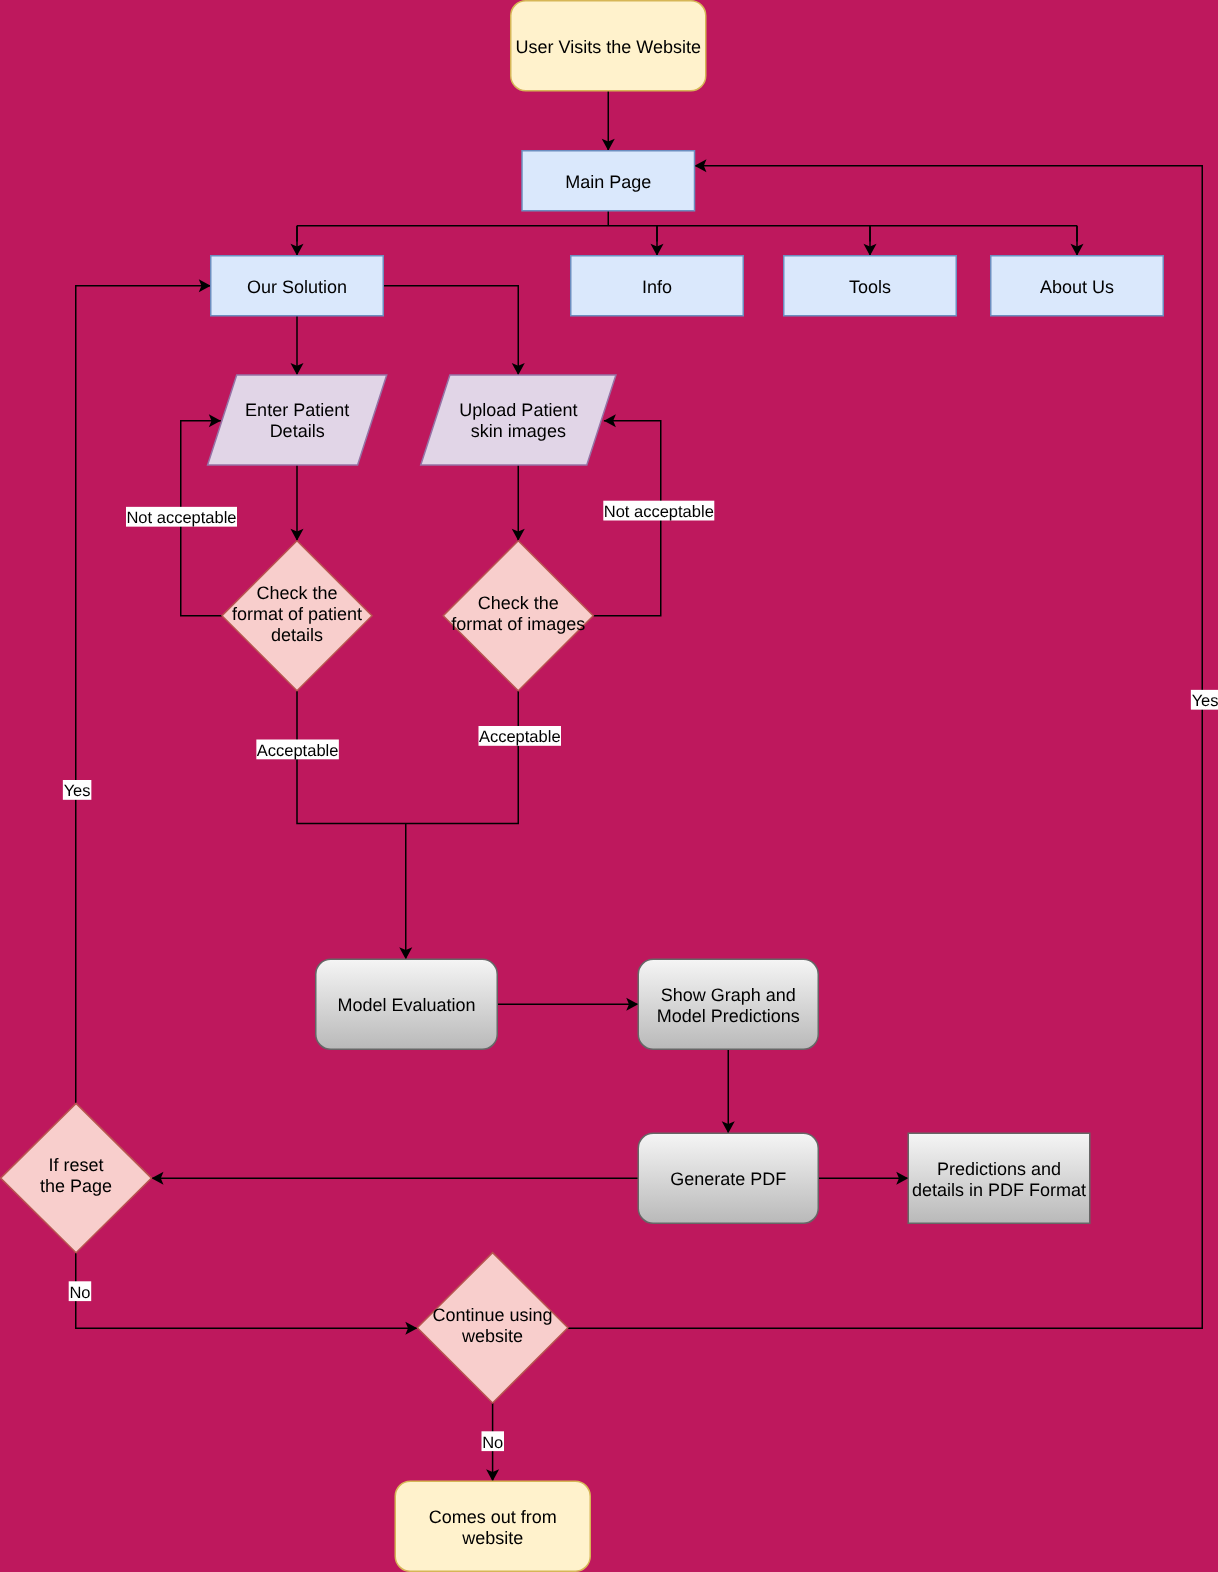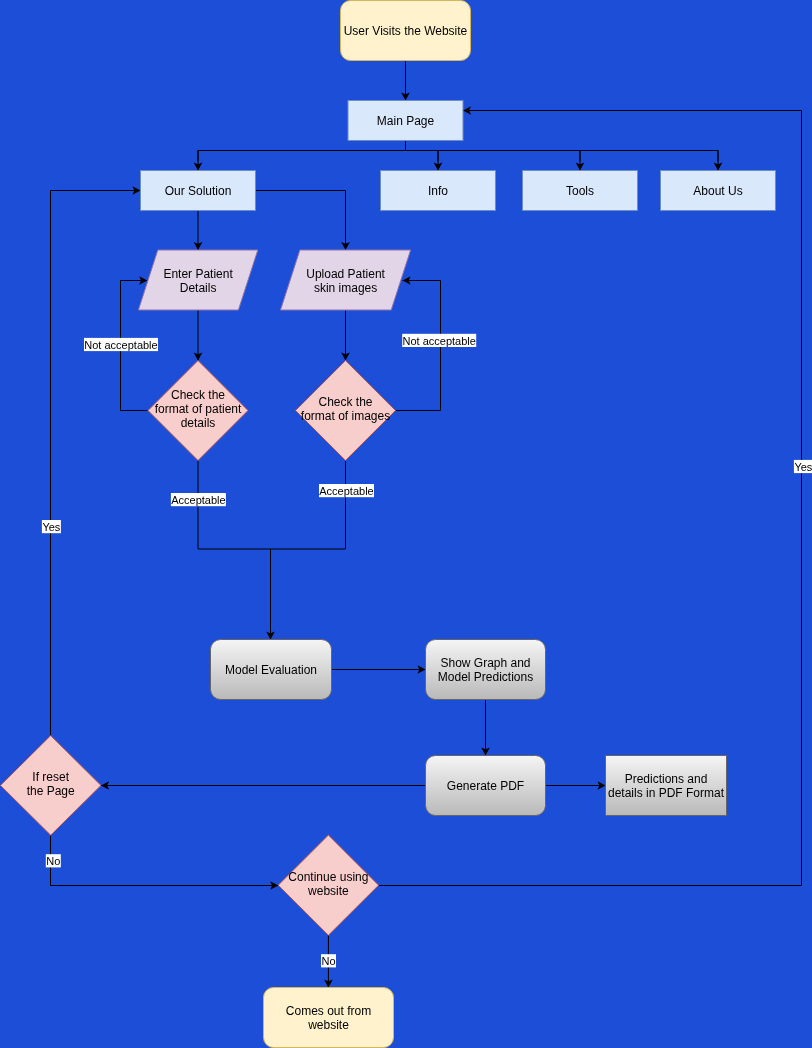--- a/index.html
+++ b/index.html
@@ -1,19 +1,19 @@
 <!DOCTYPE html>
 <html><head>
 <meta charset="utf-8">
 <title>Website user flow</title>
 <style>
   html,body{margin:0;padding:0;background:#ffffff;}
   body{width:812px;height:1048px;overflow:hidden;
        font-family:"Liberation Sans",sans-serif;}
-  #canvas{position:relative;width:812px;height:1048px;background:#1d4ed8;}
+  #canvas{position:relative;width:812px;height:1048px;background:#be185d;}
   svg#flowchart{position:absolute;left:0;top:0;display:block;
        shape-rendering:geometricPrecision;}
   text{font-family:"Liberation Sans",sans-serif;}
   .node-text{font-size:12px;fill:#000000;text-anchor:middle;}
   .edge-label{font-size:11px;fill:#000000;text-anchor:middle;}
   .edge{fill:none;stroke:#000000;stroke-width:1;stroke-linecap:butt;stroke-linejoin:miter;}
   .arrowhead{fill:#000000;stroke:none;}
 </style>
 </head>
 <body>

